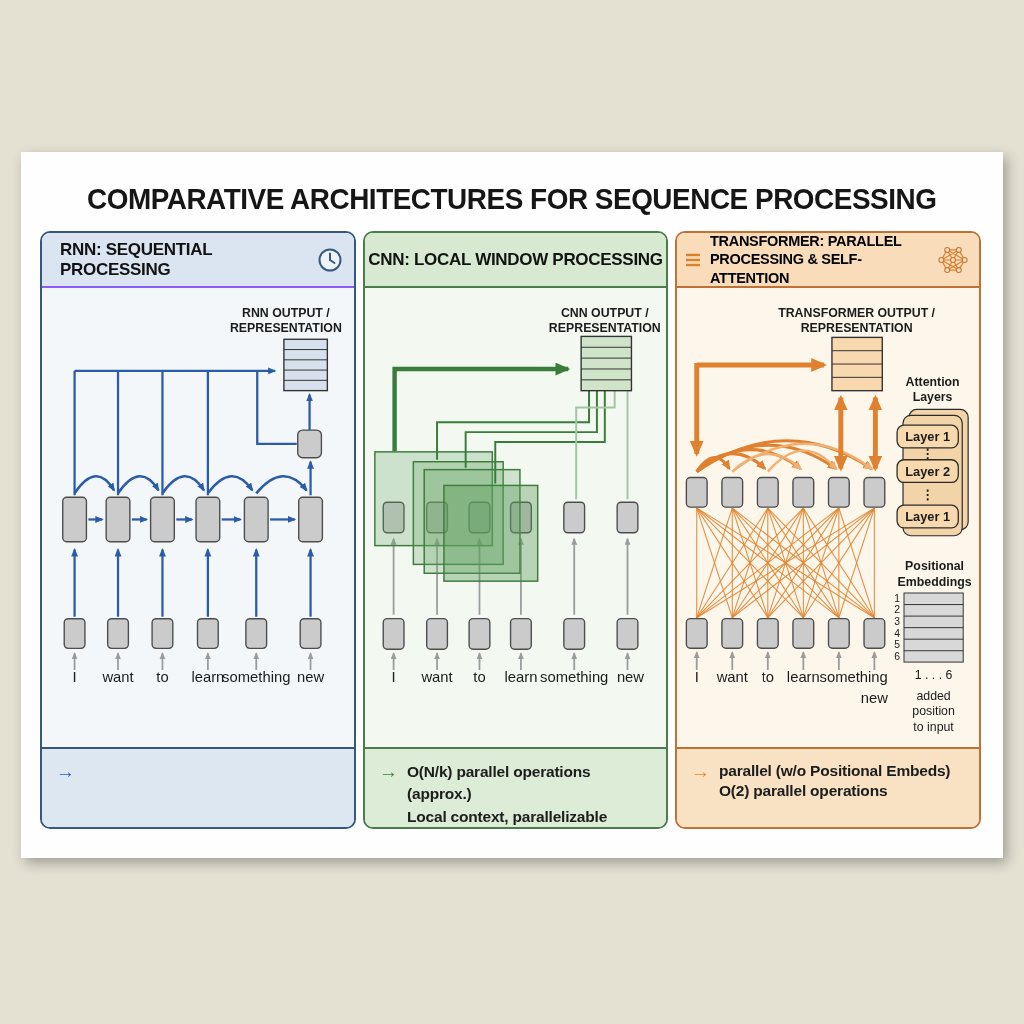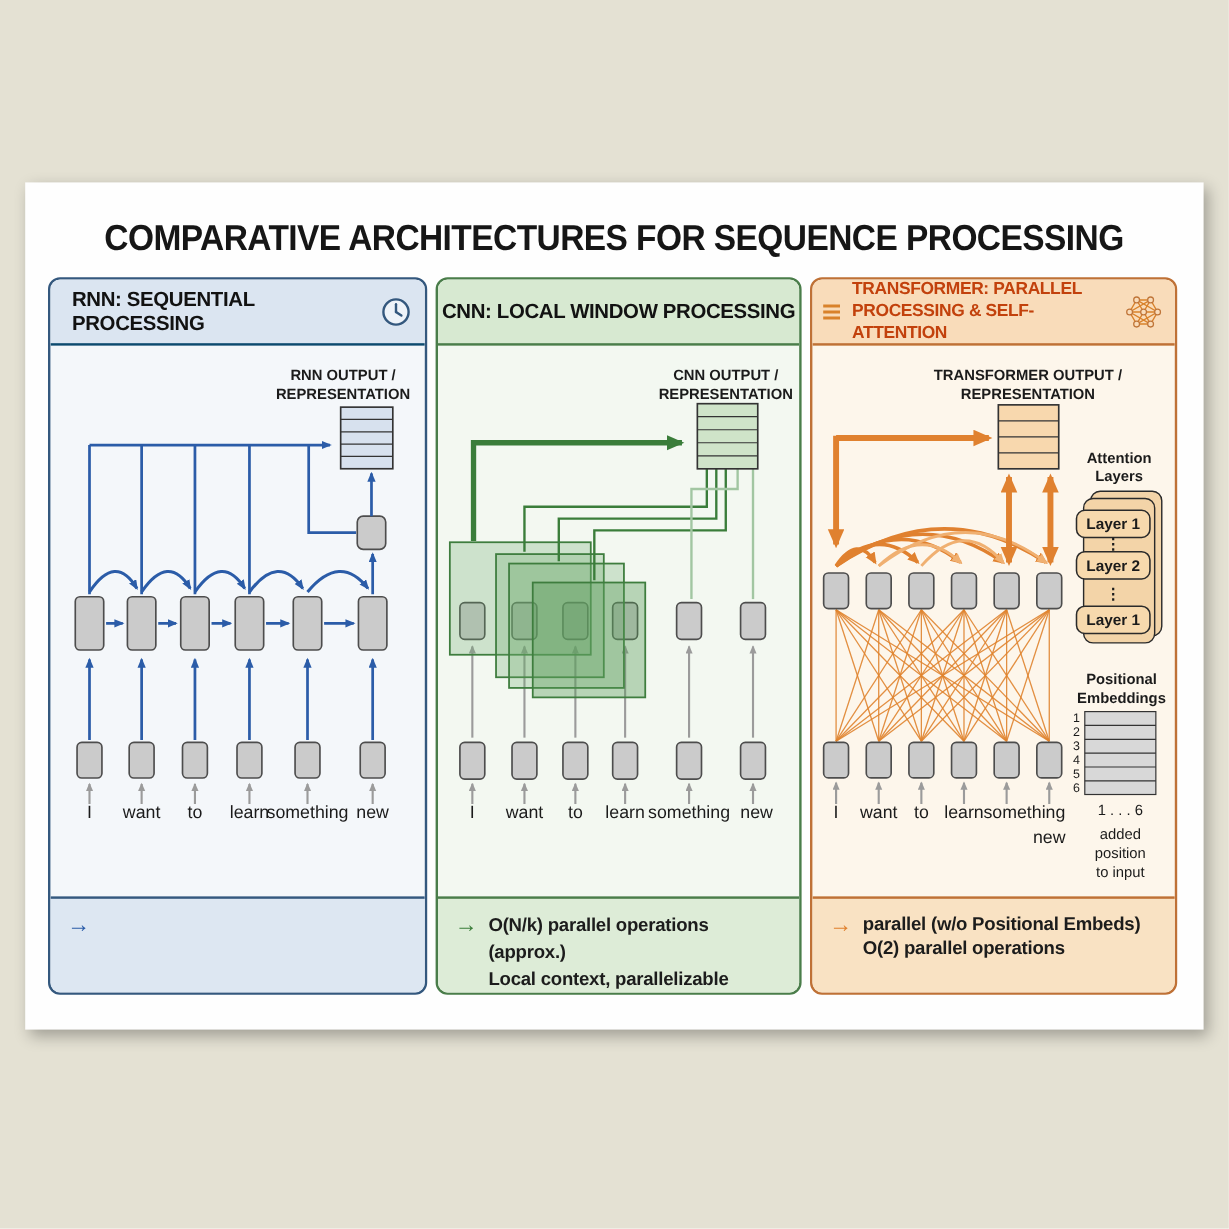--- a/index.html
+++ b/index.html
@@ -9,25 +9,25 @@
         box-shadow:4px 5px 12px rgba(0,0,0,.30);}
   .title{position:absolute;left:0;right:0;top:30px;text-align:center;font-size:30px;font-weight:800;
          color:#161616;letter-spacing:-.5px;}
   .title span{display:inline-block;transform:scaleX(.93);}
   .panel{position:absolute;top:79px;height:598px;border-radius:10px;display:flex;flex-direction:column;
          overflow:hidden;box-sizing:border-box;}
   .panel.rnn{left:19px;width:316px;border:2px solid #34587e;background:#f4f7fa;}
   .panel.cnn{left:342px;width:305px;border:2px solid #4a7d4a;background:#f3f8f1;}
   .panel.trf{left:654px;width:306px;border:2px solid #bf7136;background:#fdf6eb;}
   .phead{height:55px;display:flex;align-items:center;box-sizing:border-box;flex:0 0 auto;}
-  .rnn .phead{background:#dbe5f1;border-bottom:2px solid #0c4a6e;padding:0 12px 0 18px;}
+  .rnn .phead{background:#dbe5f1;border-bottom:2px solid #8b5cf6;padding:0 12px 0 18px;}
   .cnn .phead{background:#d7e9d1;border-bottom:2px solid #4a7d4a;justify-content:center;}
   .trf .phead{background:#f9dcba;border-bottom:2px solid #bf7136;padding:0 8px 0 8px;gap:7px;}
   .htxt{font-size:17px;font-weight:800;color:#121212;letter-spacing:-.3px;}
-  .htxt2{font-size:14.5px;font-weight:800;color:#c2410c;letter-spacing:-.3px;line-height:1.25;flex:1;}
+  .htxt2{font-size:14.5px;font-weight:800;color:#000000;letter-spacing:-.3px;line-height:1.25;flex:1;}
   .clock{margin-left:auto;}
   .pfoot{flex:1;display:flex;align-items:flex-start;gap:9px;padding:12px 10px 0 14px;box-sizing:border-box;}
   .rnn .pfoot{background:#dde7f2;border-top:2px solid #34587e;}
   .cnn .pfoot{background:#ddecd7;border-top:2px solid #4a7d4a;}
   .trf .pfoot{background:#f9e2c3;border-top:2px solid #bf7136;}
   .farrow{font-size:19px;font-weight:700;line-height:1.2;}
   .rnn .farrow{color:#2b5ca8;} .cnn .farrow{color:#3a7d3a;} .trf .farrow{color:#e0812f;}
   .ftxt{font-size:15.5px;font-weight:600;color:#1c1c1c;line-height:1.45;letter-spacing:-.2px;}
   .trf .ftxt{line-height:1.32;}
   svg.diag{display:block;flex:0 0 auto;}

